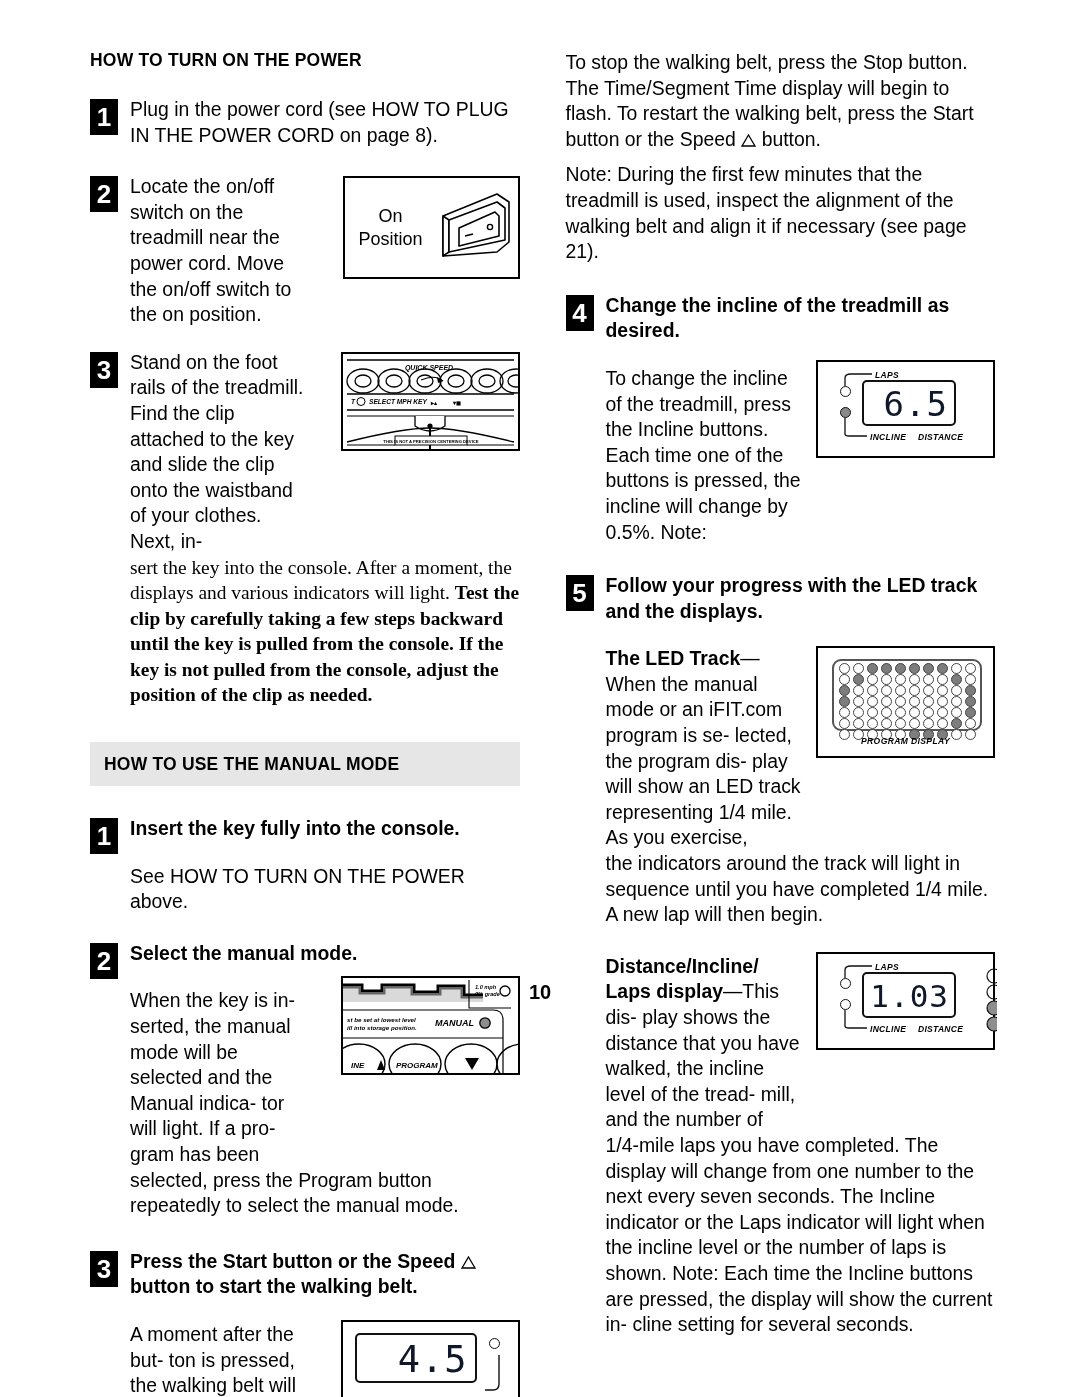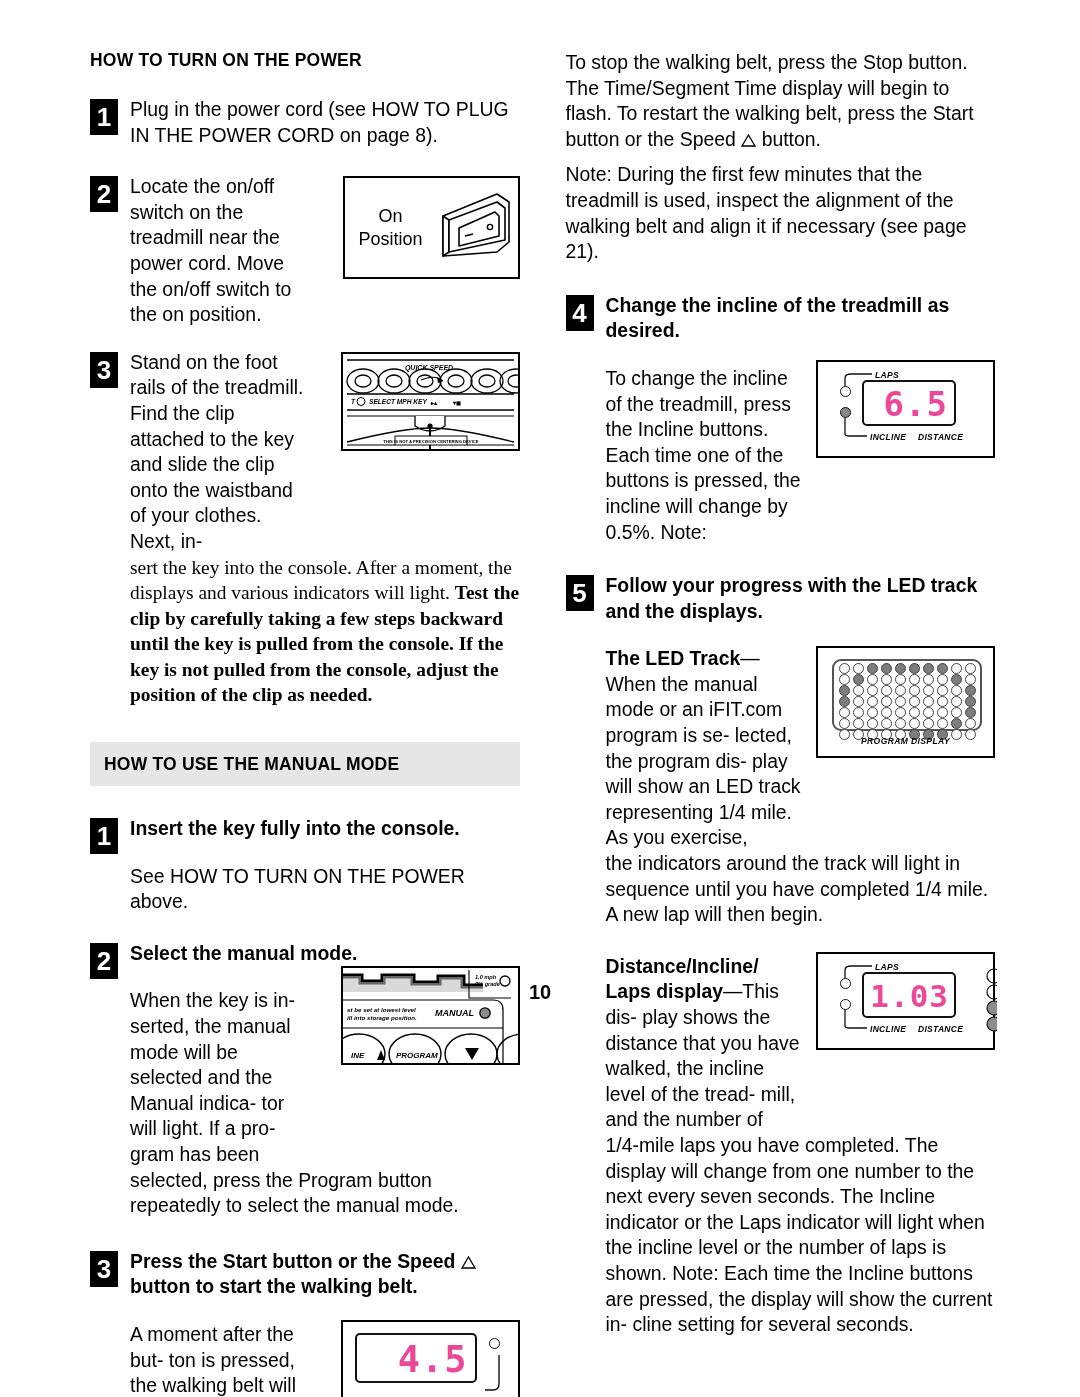--- a/index.html
+++ b/index.html
@@ -58,21 +58,21 @@
   .fig-console2 { width:179px; height:99px; overflow:hidden; }
 
   
   .fig-lcd { width:179px; height:98px; }
   .lcd-inner { position:relative; width:100%; height:100%; }
   .lcd-screen {
     position:absolute; border:2.5px solid #111; border-radius:5px; background:#fff;
   }
   .seg {
     font-family:"DejaVu Sans Mono", monospace;
-    font-weight:bold; color:#ec4899;
+    font-weight:normal; color:#0f172a;
     letter-spacing:1px;
   }
   .lcd-cap { position:absolute; font-size:8.5px; font-style:italic; font-weight:bold; letter-spacing:.3px; }
   .led-dot { position:absolute; border:1.6px solid #111; border-radius:50%; width:11px; height:11px; background:#fff; }
   .led-dot.on { background:#8a8a8a; }
 
   
   .fig-track { width:179px; height:112px; }
   .track-frame {
     position:absolute; left:14px; top:11px; width:150px; height:72px;
@@ -186,21 +186,21 @@
         <div class="step-body">
           <p class="hdr-line">Insert the key fully into the console.</p>
           <p class="gap">See HOW TO TURN ON THE POWER above.</p>
         </div>
       </div>
 
       <div class="step" style="margin-top:26px;">
         <div class="num">2</div>
         <div class="step-body">
           <p class="hdr-line">Select the manual mode.</p>
-          <div class="figbox fig-console2 fig-right" style="margin-top:0;">
+          <div class="figbox fig-console2 fig-right" style="margin-top:10px;">
             <svg width="175" height="95" viewBox="0 0 175 95">
               <rect x="0" y="0" width="175" height="95" fill="#fff"></rect>
               <path d="M0 8 L18 8 L18 14 L40 14 L40 8 L70 8 L70 15 L96 15 L96 9 L120 9 L120 18 L140 18" fill="none" stroke="#000" stroke-width="5" stroke-linejoin="miter"></path>
               <path d="M0 8 L18 8 L18 14 L40 14 L40 8 L70 8 L70 15 L96 15 L96 9 L120 9 L120 18 L140 18 L140 24 L0 24 Z" fill="#b9b9b9" stroke="none" opacity=".55"></path>
               <text x="132" y="11" font-size="5.6" font-style="italic" font-weight="bold" fill="#000" font-family="'Liberation Sans',sans-serif">1.0 mph</text>
               <text x="132" y="17.5" font-size="5.6" font-style="italic" font-weight="bold" fill="#000" font-family="'Liberation Sans',sans-serif">0% grade</text>
               <circle cx="162" cy="13" r="5" fill="#fff" stroke="#000" stroke-width="1.3"></circle>
               <path d="M126 2 L126 30 L168 30" fill="none" stroke="#000" stroke-width="1.1"></path>
               <path d="M0 32 L150 32 Q160 32 160 42 L160 95" fill="none" stroke="#000" stroke-width="1.2"></path>
               <text x="4" y="44" font-size="6.2" font-style="italic" font-weight="bold" fill="#000" font-family="'Liberation Sans',sans-serif">st be set at lowest level</text>

